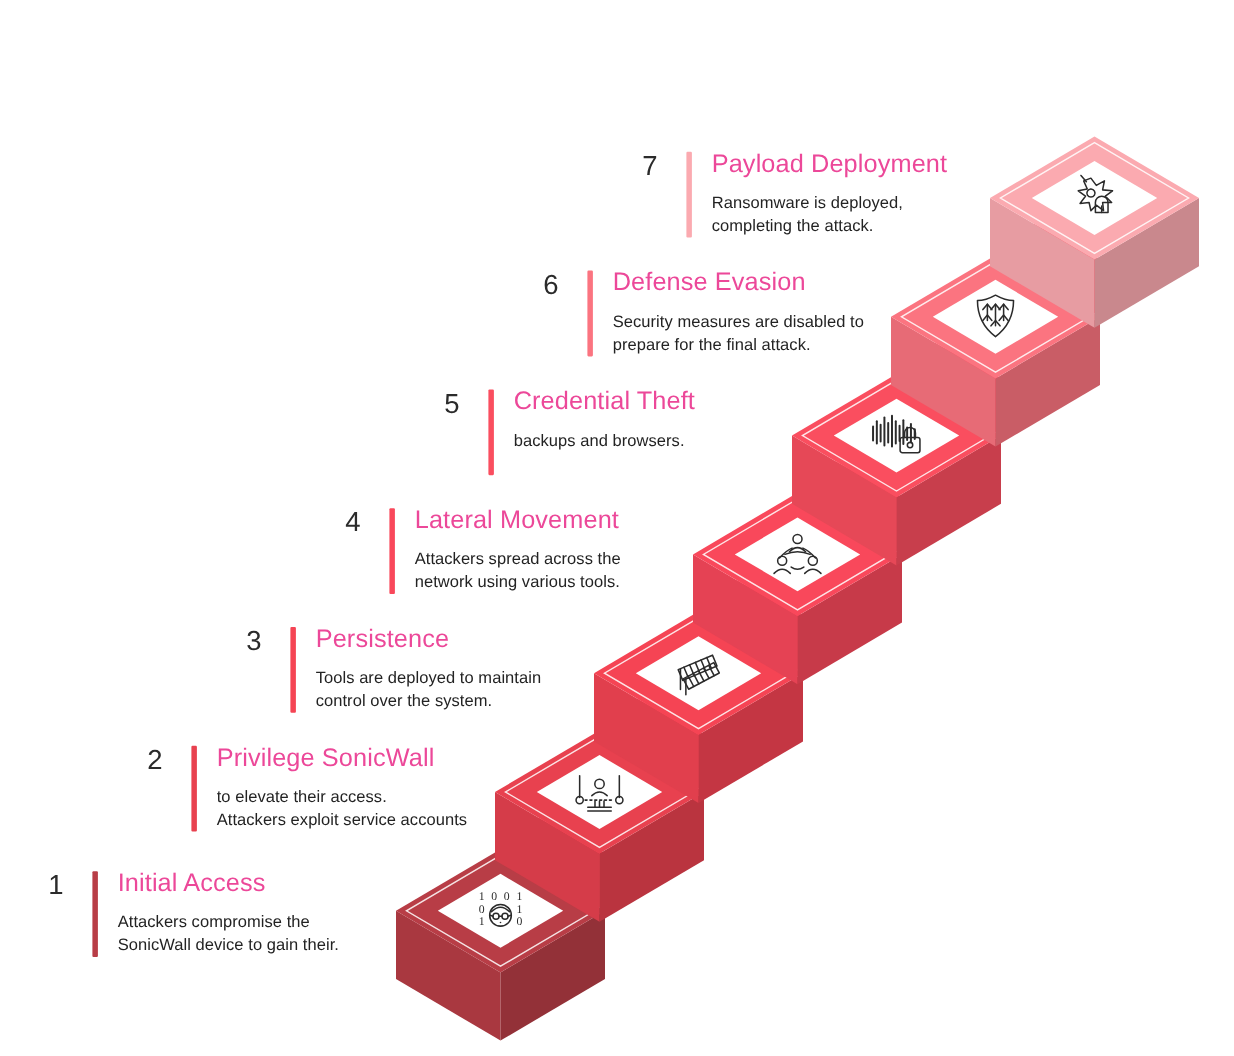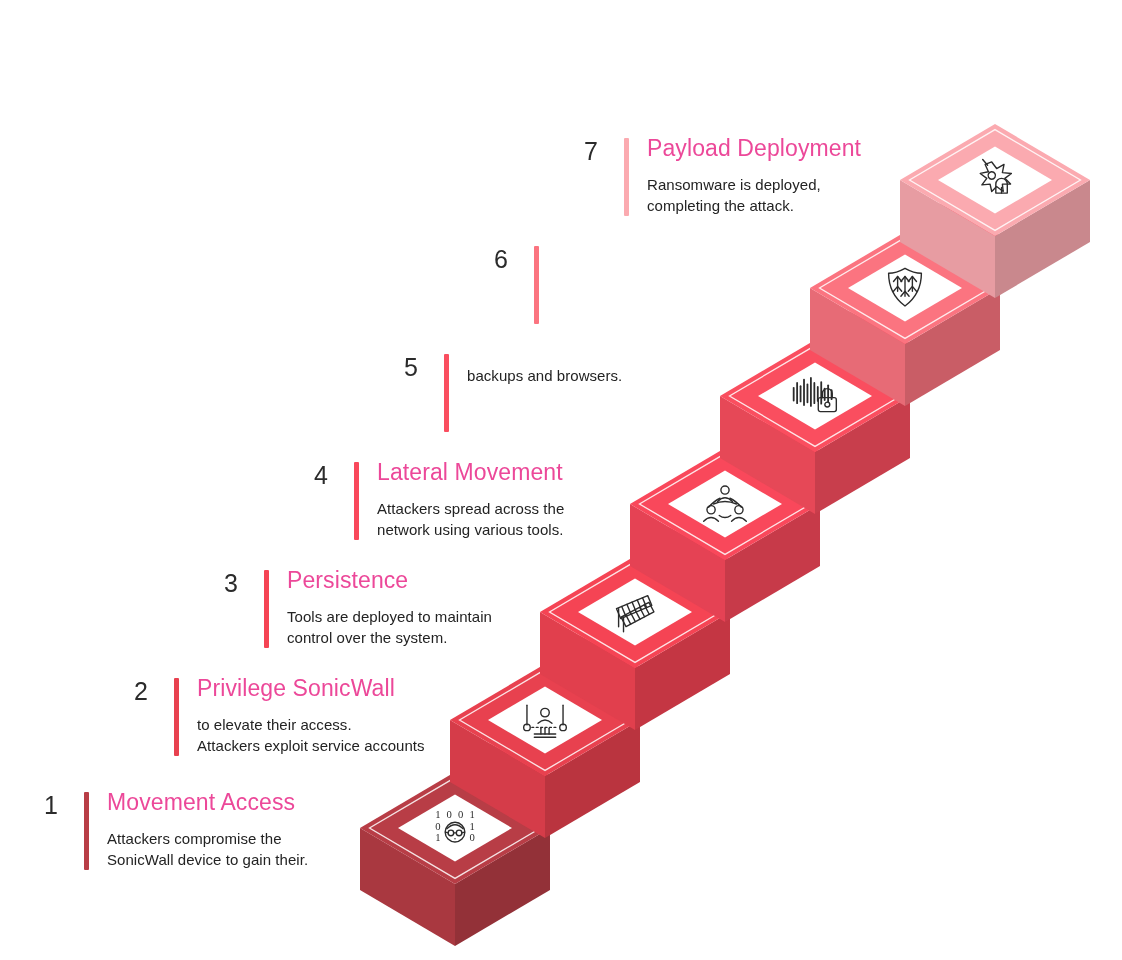--- a/index.html
+++ b/index.html
@@ -273,21 +273,21 @@
             <line x1="8" y1="16" x2="8" y2="9"></line>
           </g>
         </g>
       </g>
   </svg>
 
   <div class="step-text" style="left:32px; top:790px;">
     <div class="step-num">1</div>
     <div class="accent-bar" style="background: rgb(184, 61, 70);"></div>
     <div class="step-body">
-      <div class="step-title">Movement Access</div>
+      <div class="step-title">Initial Access</div>
       <div class="step-desc">
         <span>Attackers compromise the</span>
         <span>SonicWall device to gain their.</span>
       </div>
     </div>
   </div>
 
   <div class="step-text" style="left:122px; top:676px;">
     <div class="step-num">2</div>
     <div class="accent-bar" style="background: rgb(232, 65, 79);"></div>
@@ -321,29 +321,37 @@
         <span>Attackers spread across the</span>
         <span>network using various tools.</span>
       </div>
     </div>
   </div>
 
   <div class="step-text" style="left:392px; top:352px;">
     <div class="step-num">5</div>
     <div class="accent-bar" style="background: rgb(250, 78, 95);"></div>
     <div class="step-body">
+      <div class="step-title">Credential Theft</div>
       <div class="step-desc">
         <span>backups and browsers.</span>
       </div>
     </div>
   </div>
 
   <div class="step-text" style="left:482px; top:244px;">
     <div class="step-num">6</div>
     <div class="accent-bar" style="background: rgb(251, 116, 128);"></div>
+    <div class="step-body">
+      <div class="step-title">Defense Evasion</div>
+      <div class="step-desc">
+        <span>Security measures are disabled to</span>
+        <span>prepare for the final attack.</span>
+      </div>
+    </div>
   </div>
 
   <div class="step-text" style="left:572px; top:136px;">
     <div class="step-num">7</div>
     <div class="accent-bar" style="background: rgb(251, 170, 176);"></div>
     <div class="step-body">
       <div class="step-title">Payload Deployment</div>
       <div class="step-desc">
         <span>Ransomware is deployed,</span>
         <span>completing the attack.</span>

